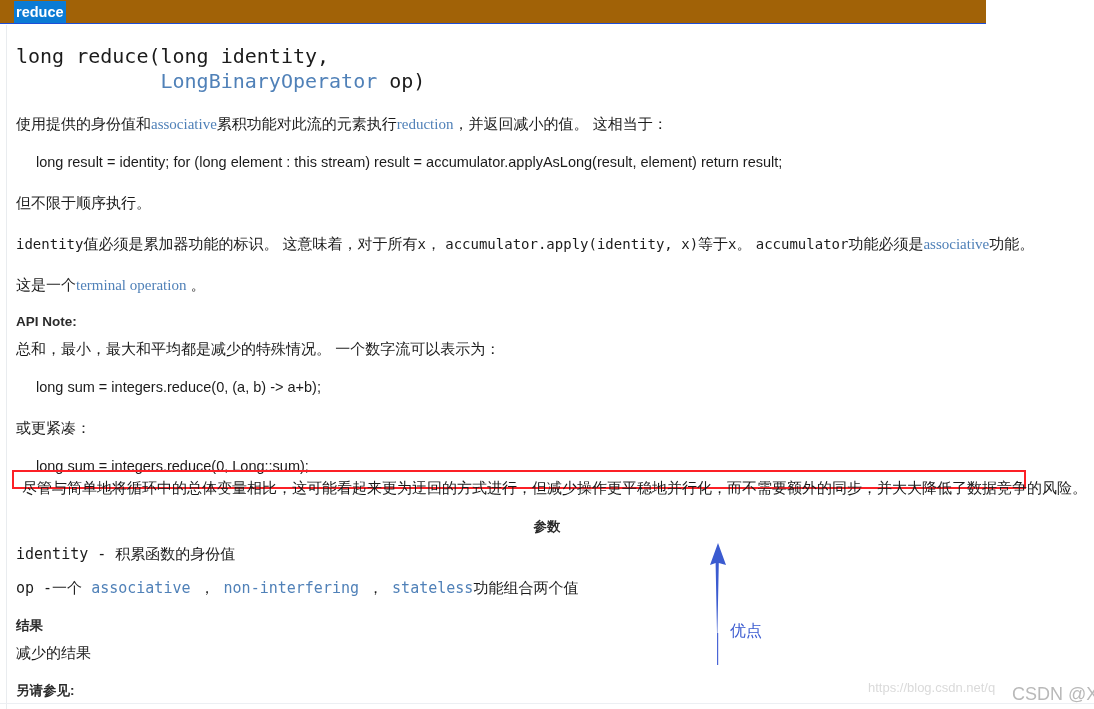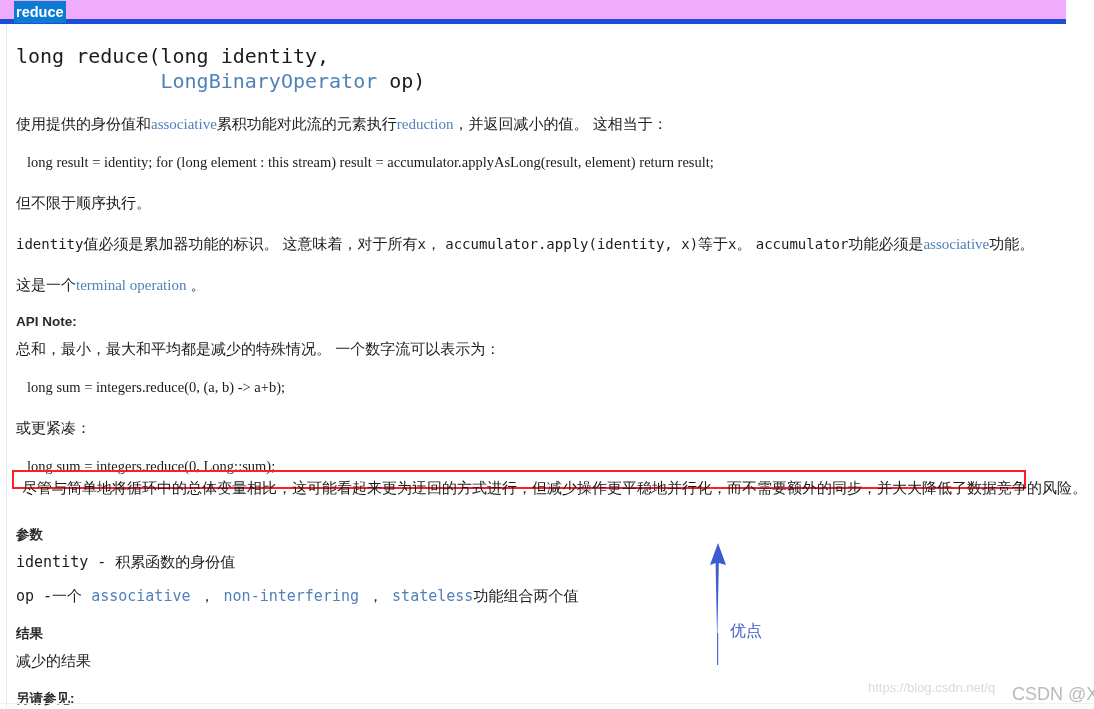--- a/index.html
+++ b/index.html
@@ -14,24 +14,24 @@
     overflow: hidden;
     font-family: "Liberation Sans", sans-serif;
     color: #1b1b1b;
     -webkit-font-smoothing: antialiased;
   }
 
   
   .header-bar {
     position: absolute;
     top: 0; left: 0;
-    width: 1066px;
+    width: 986px;
     height: 24px;
-    background: #f0abfc;
-    border-bottom: 5px solid #1d4ed8;
+    background: #a16207;
+    border-bottom: 1px solid #1d4ed8;
     box-sizing: border-box;
   }
   .header-title {
     position: absolute;
     left: 14px;
     top: 1px;
     height: 22px;
     line-height: 22px;
     padding: 0 2px;
     background: #0b7bd4;
@@ -94,26 +94,26 @@
     margin-top: 19px;
     color: #1b1b1b;
   }
   .para-mono {
     font-family: "DejaVu Sans Mono", "Liberation Mono", monospace;
     font-size: 14px;
   }
 
   
   .code {
-    font-family: Liberation Serif, serif;
+    font-family: Liberation Sans, sans-serif;
     font-size: 14.5px;
     color: #1b1b1b;
     line-height: 22px;
     margin-top: 16px;
-    margin-left: 11px;
+    margin-left: 20px;
     white-space: pre;
   }
 
   .sec-head {
     font-size: 13.5px;
     font-weight: bold;
     color: #2a2a2a;
     margin-top: 17px;
     line-height: 18px;
   }
@@ -220,21 +220,21 @@
     <div class="para">或更紧凑：</div>
     <div class="code">long sum = integers.reduce(0, Long::sum);</div>
 
   </div>
 
   <div class="redbox">
     <span class="redbox-text">尽管与简单地将循环中的总体变量相比，这可能看起来更为迂回的方式进行，但减少操作更平稳地并行化，而不需要额外的同步，并大大降低了数据竞争的风险。</span>
   </div>
 
   <div class="content" style="top:493px;">
-    <div class="sec-head" style="margin-top:8px;">参数</div>
+    <div class="sec-head" style="margin-top:0;text-align:center;">参数</div>
 
     <div class="sec-line"><span class="mono">identity</span><span class="mono"> - </span><span>积累函数的身份值</span></div>
 
     <div class="sec-line" style="margin-top:12px;"><span class="mono">op</span><span class="mono"> -一个 </span><span class="mono lnk">associative</span><span class="mono"> ， </span><span class="mono lnk">non-interfering</span><span class="mono"> ， </span><span class="mono lnk">stateless</span><span>功能组合两个值</span></div>
 
     <div class="sec-head" style="margin-top:18px;">结果</div>
     <div class="sec-line">减少的结果</div>
 
     <div class="sec-head" style="margin-top:18px;">另请参见:</div>
 

